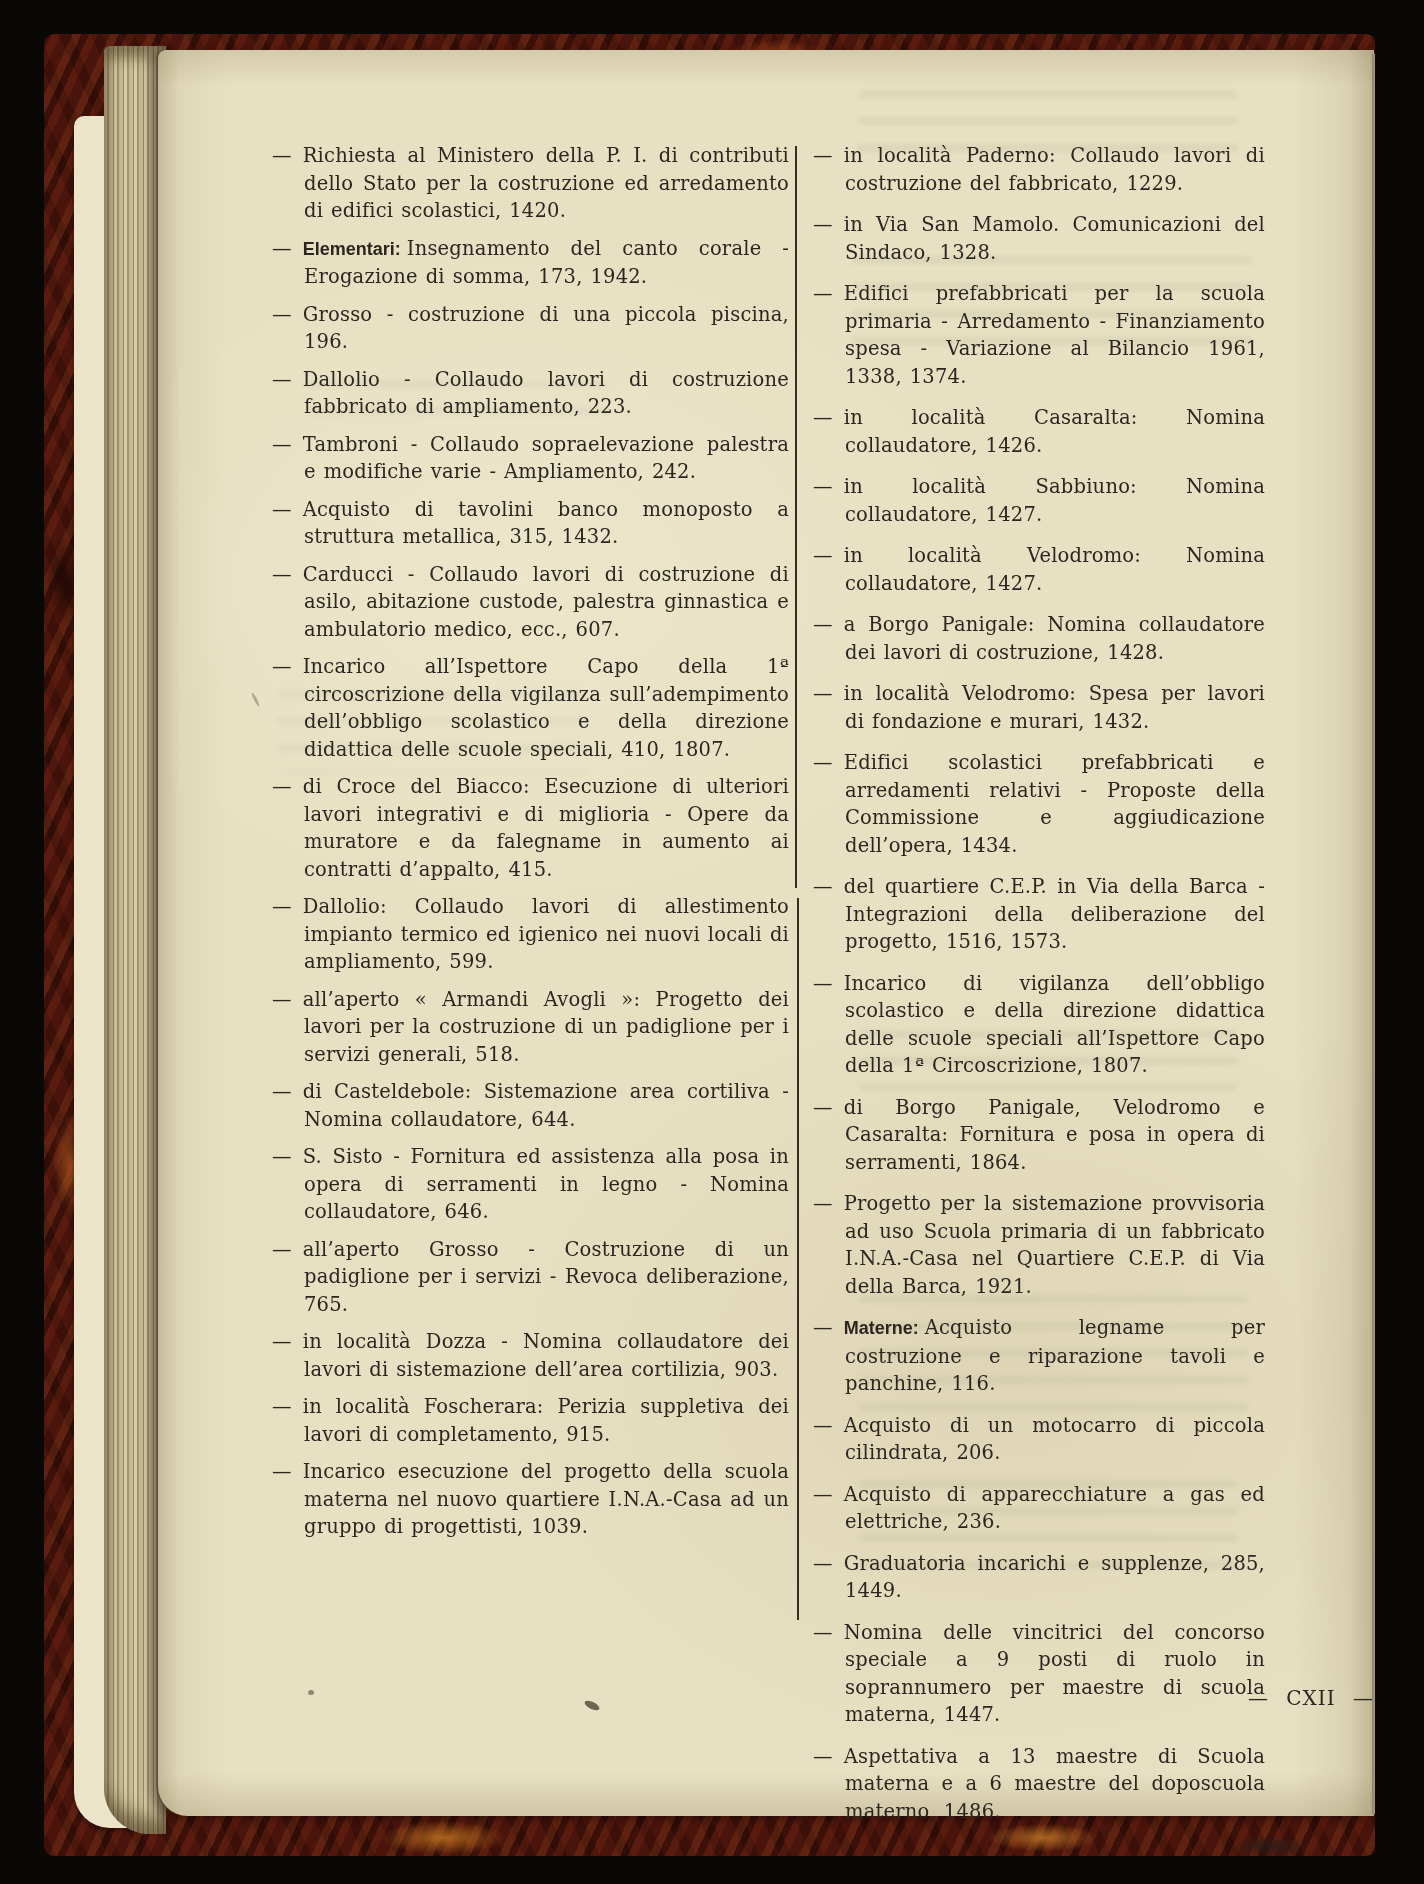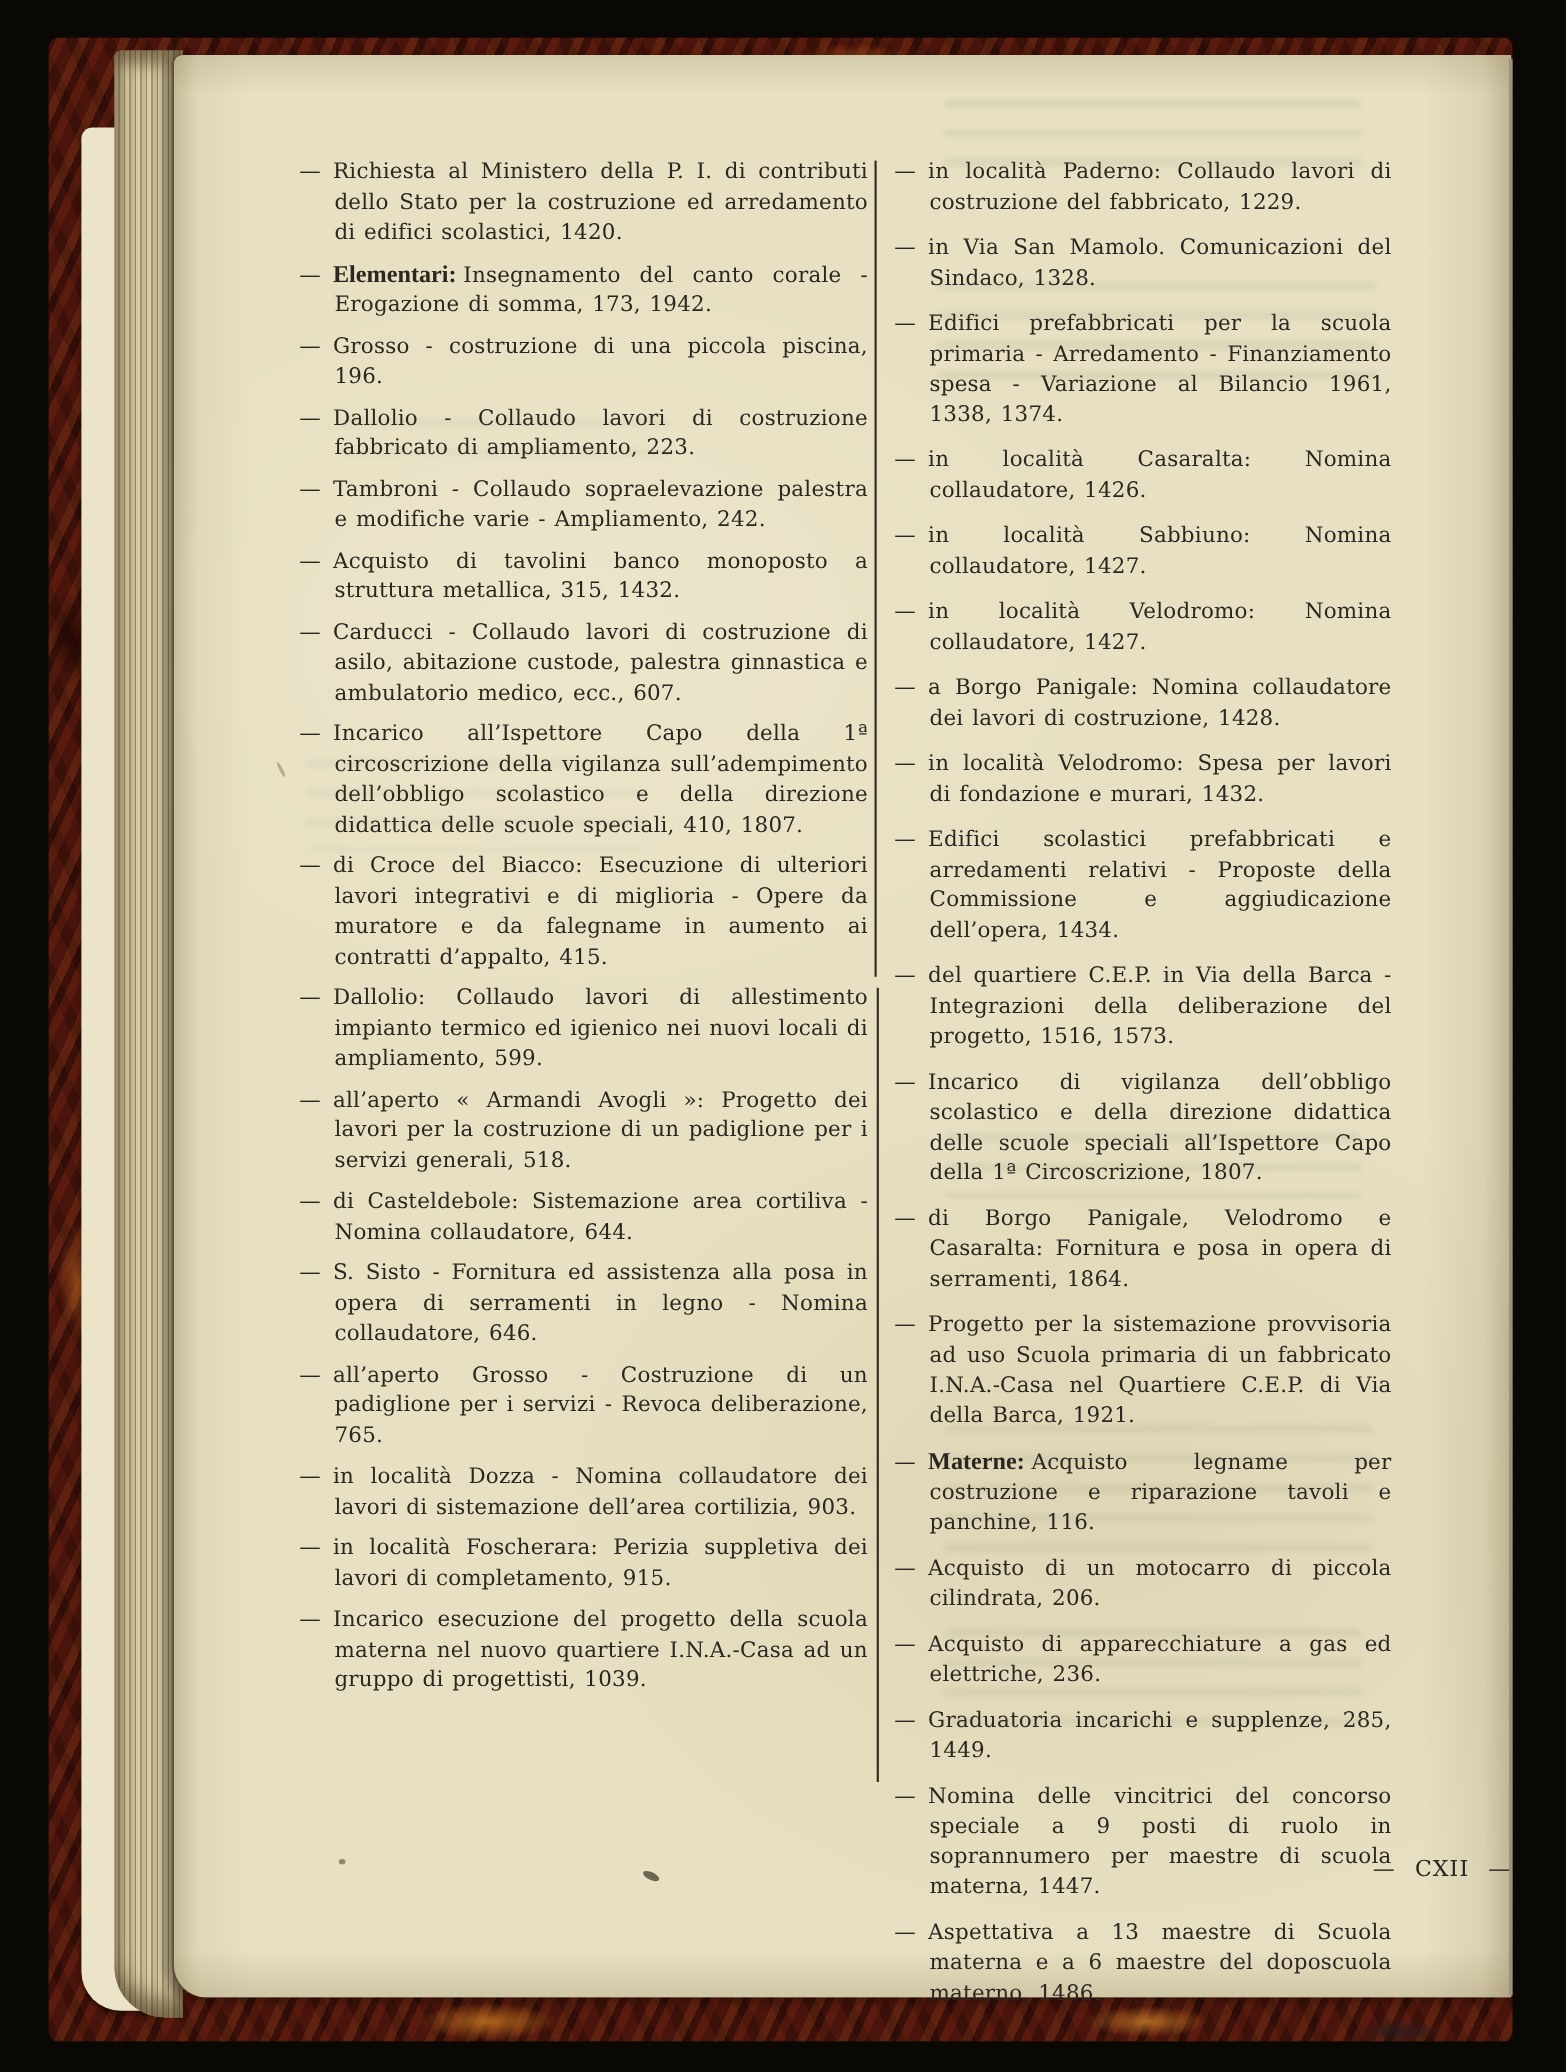--- a/index.html
+++ b/index.html
@@ -75,21 +75,21 @@
   .rule-b{left:639px;top:848px;height:722px;}
 
   
   .col{position:absolute;top:92px;color:#2b2620;font-size:19.5px;line-height:27.5px;
        text-align:justify;letter-spacing:.2px;word-spacing:1.5px;}
   .col-left{left:114px;width:517px;}
   .col-right{left:655px;width:452px;}
   .entry{margin:0 0 10px;padding-left:32px;text-indent:-32px;}
   .col-right .entry{margin-bottom:14px;}
   .dash{margin-right:11px;}
-  b.kw{font-family:Liberation Serif, serif;font-weight:700;font-size:22px;letter-spacing:0;margin-right:6px;}
+  b.kw{font-family:Liberation Sans, sans-serif;font-weight:700;font-size:18px;letter-spacing:0;margin-right:6px;}
 
   
   .folio{position:absolute;top:1636px;left:0;width:100%;text-align:right;color:#2b2620;
          font-size:20px;letter-spacing:1px;word-spacing:10px;}
 </style>
 </head>
 <body>
 
 <div class="scene">
   <div class="marble"></div>

